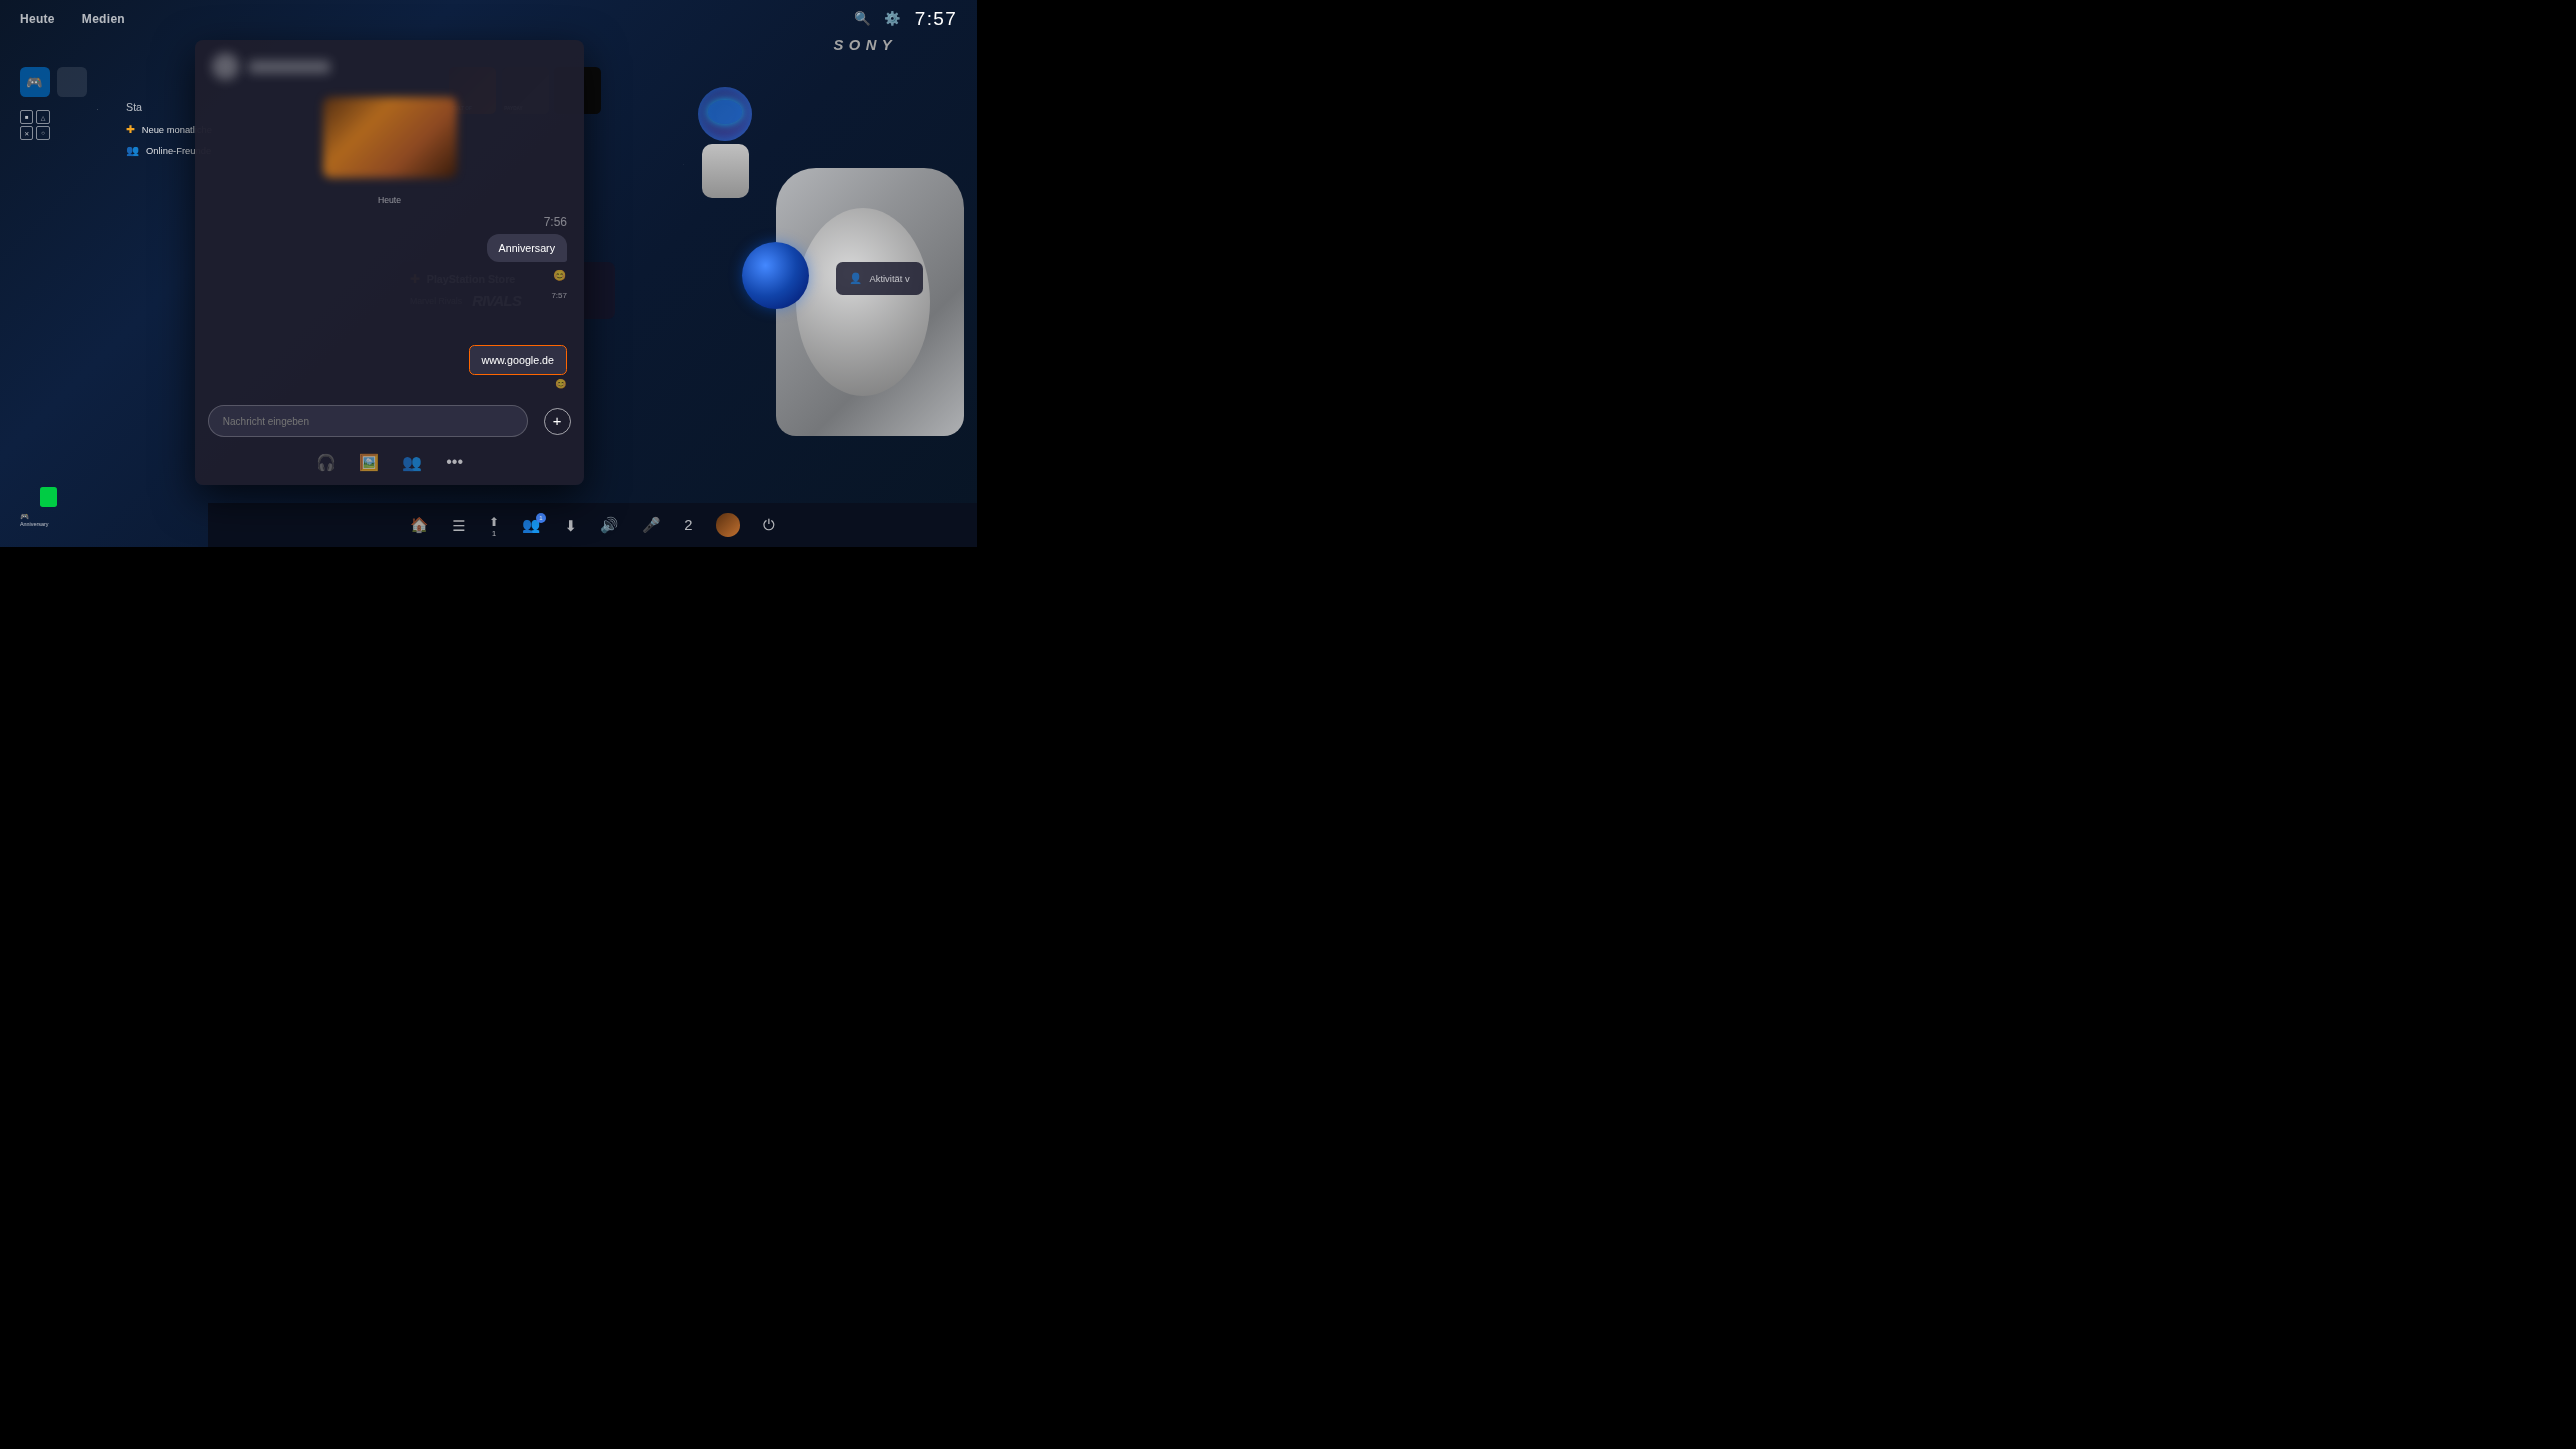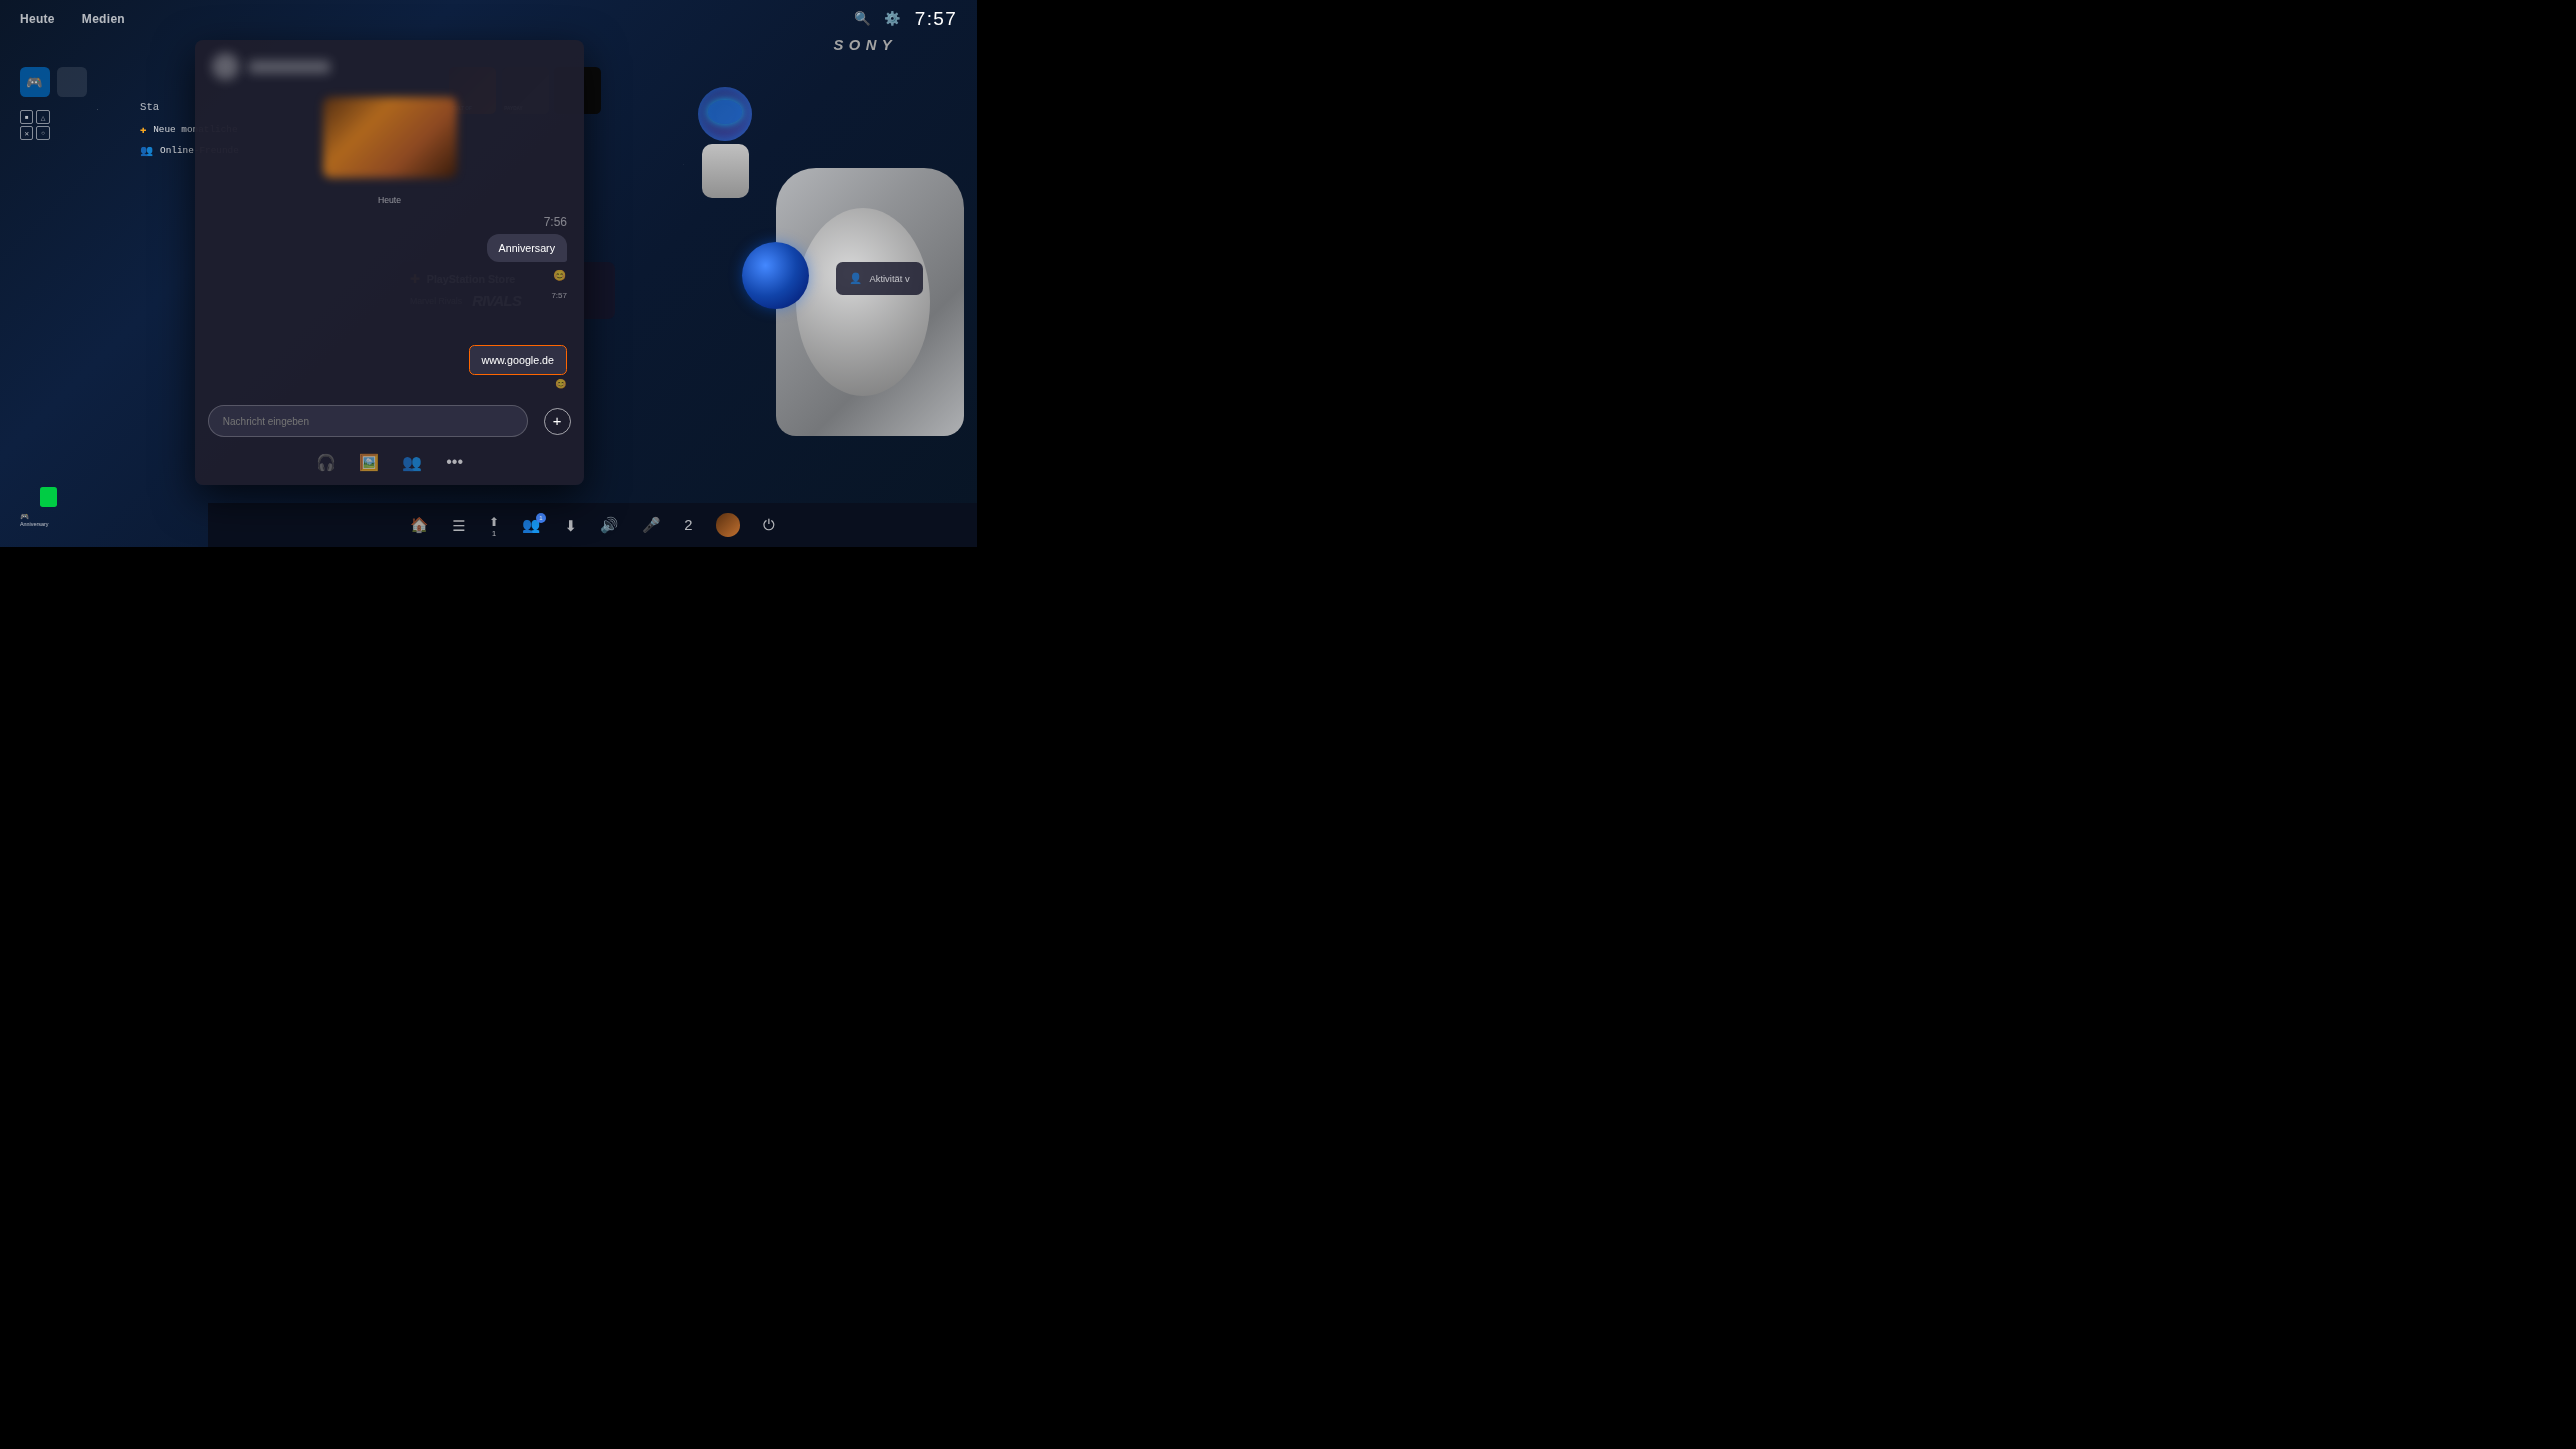--- a/index.html
+++ b/index.html
@@ -131,24 +131,23 @@
       display: flex;
       align-items: center;
       justify-content: center;
       color: rgba(255,255,255,0.7);
       font-size: 6px;
     }
 
     
     .middle-content {
       position: absolute;
-      left: 140px;
+      left: 126px;
       top: 101px;
       z-index: 3;
-      font-family: Liberation Mono, monospace;
     }
 
     .start-label {
       color: rgba(255,255,255,0.7);
       font-size: 10.7px;
       margin-bottom: 10px;
     }
 
     .neue-monatliche {
       display: flex;

